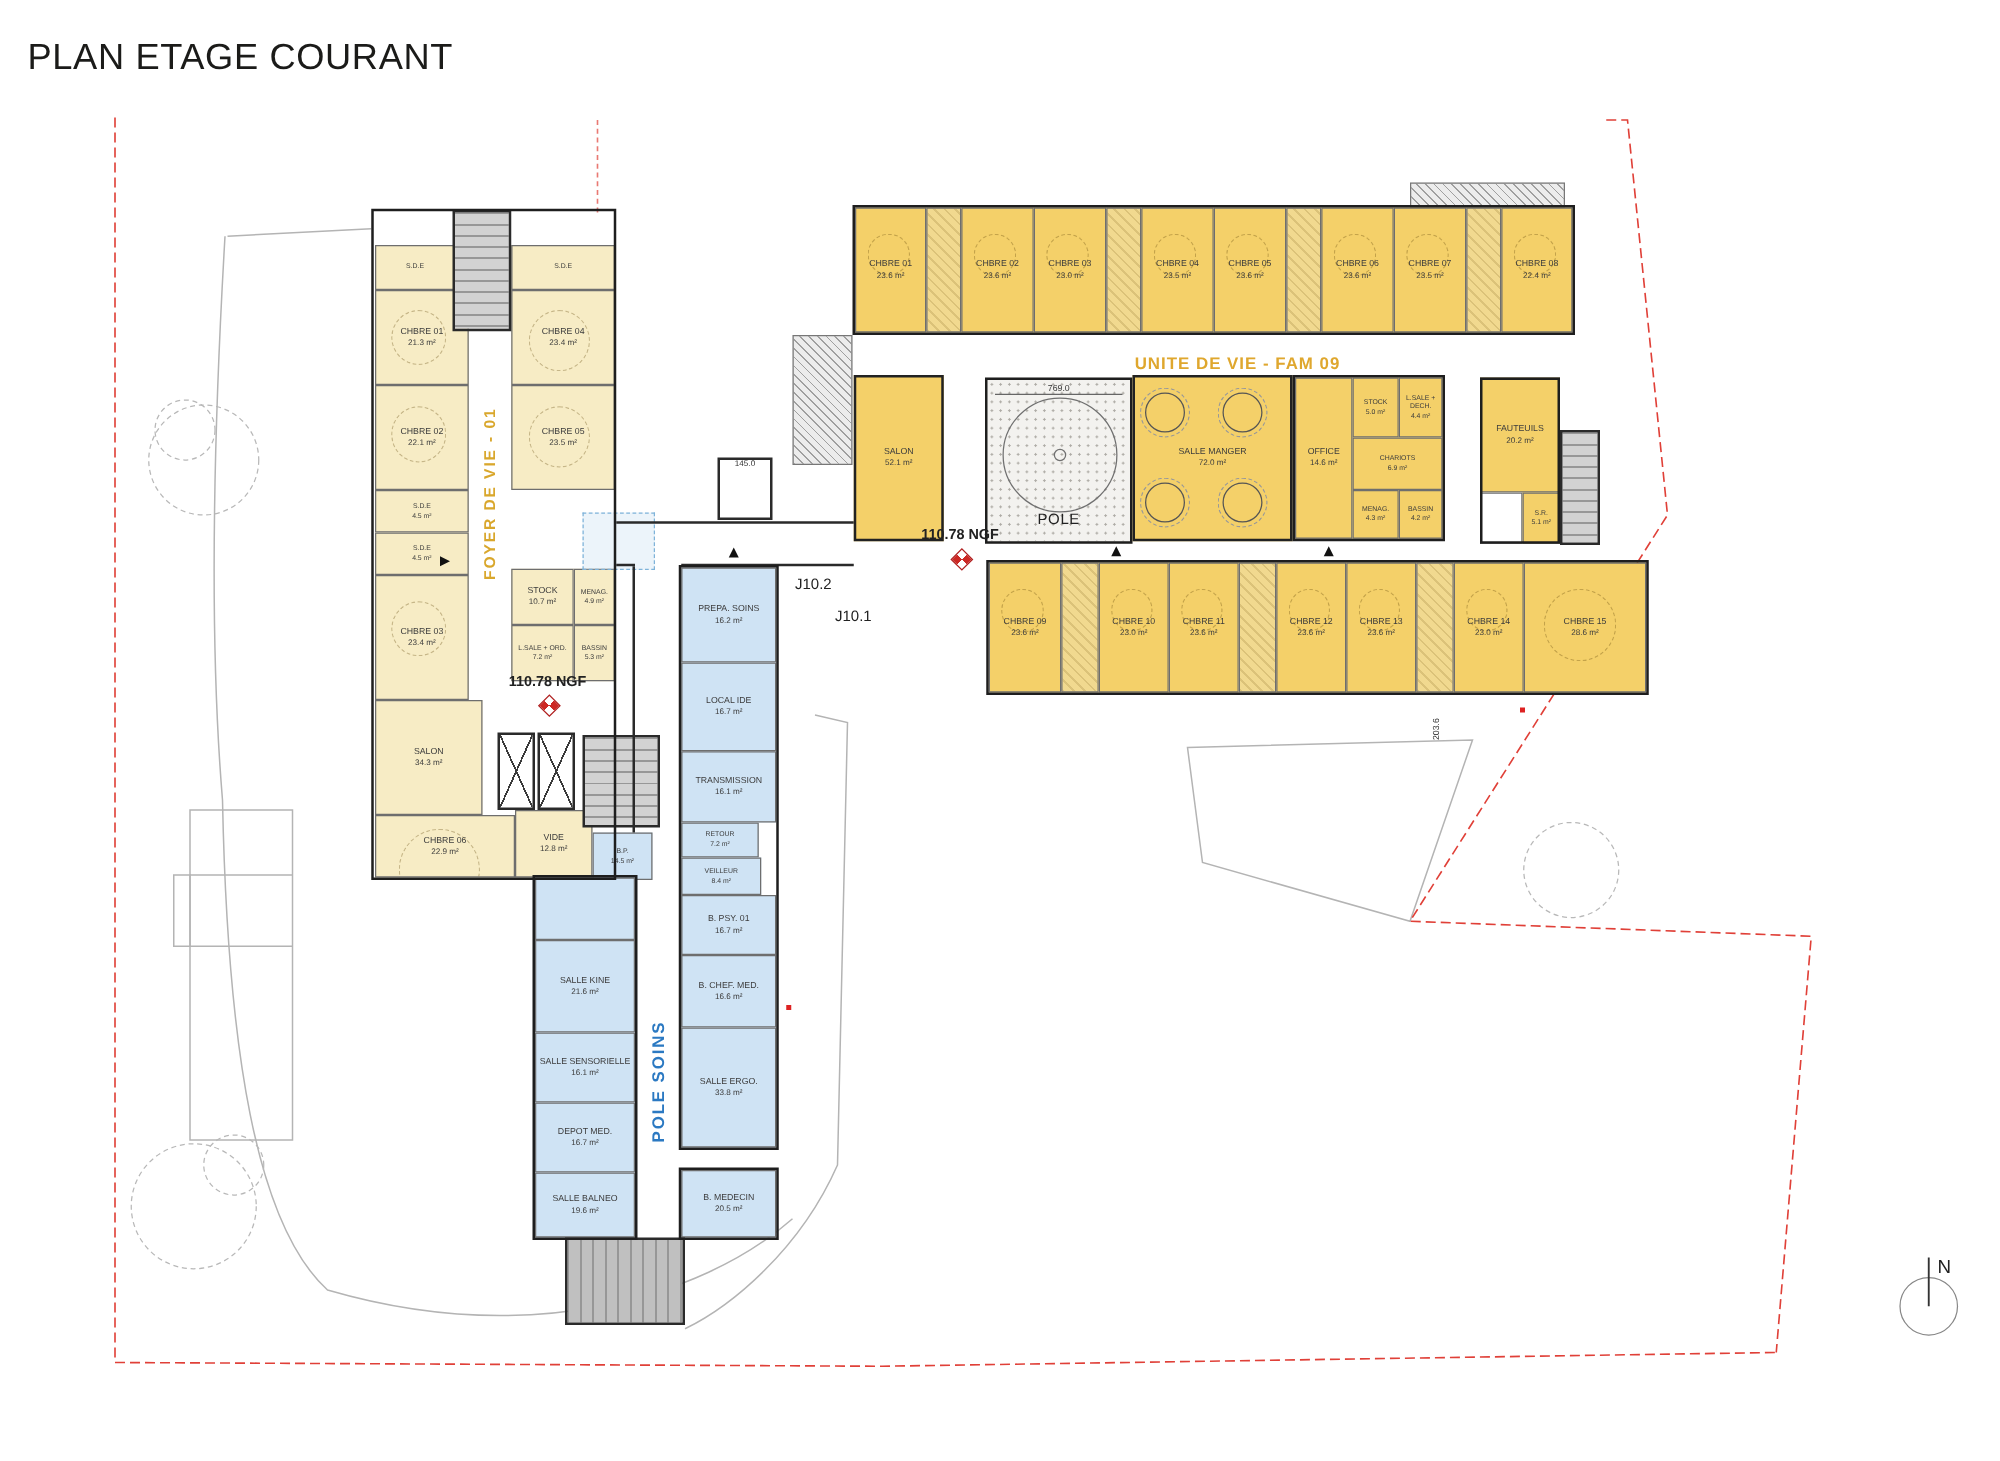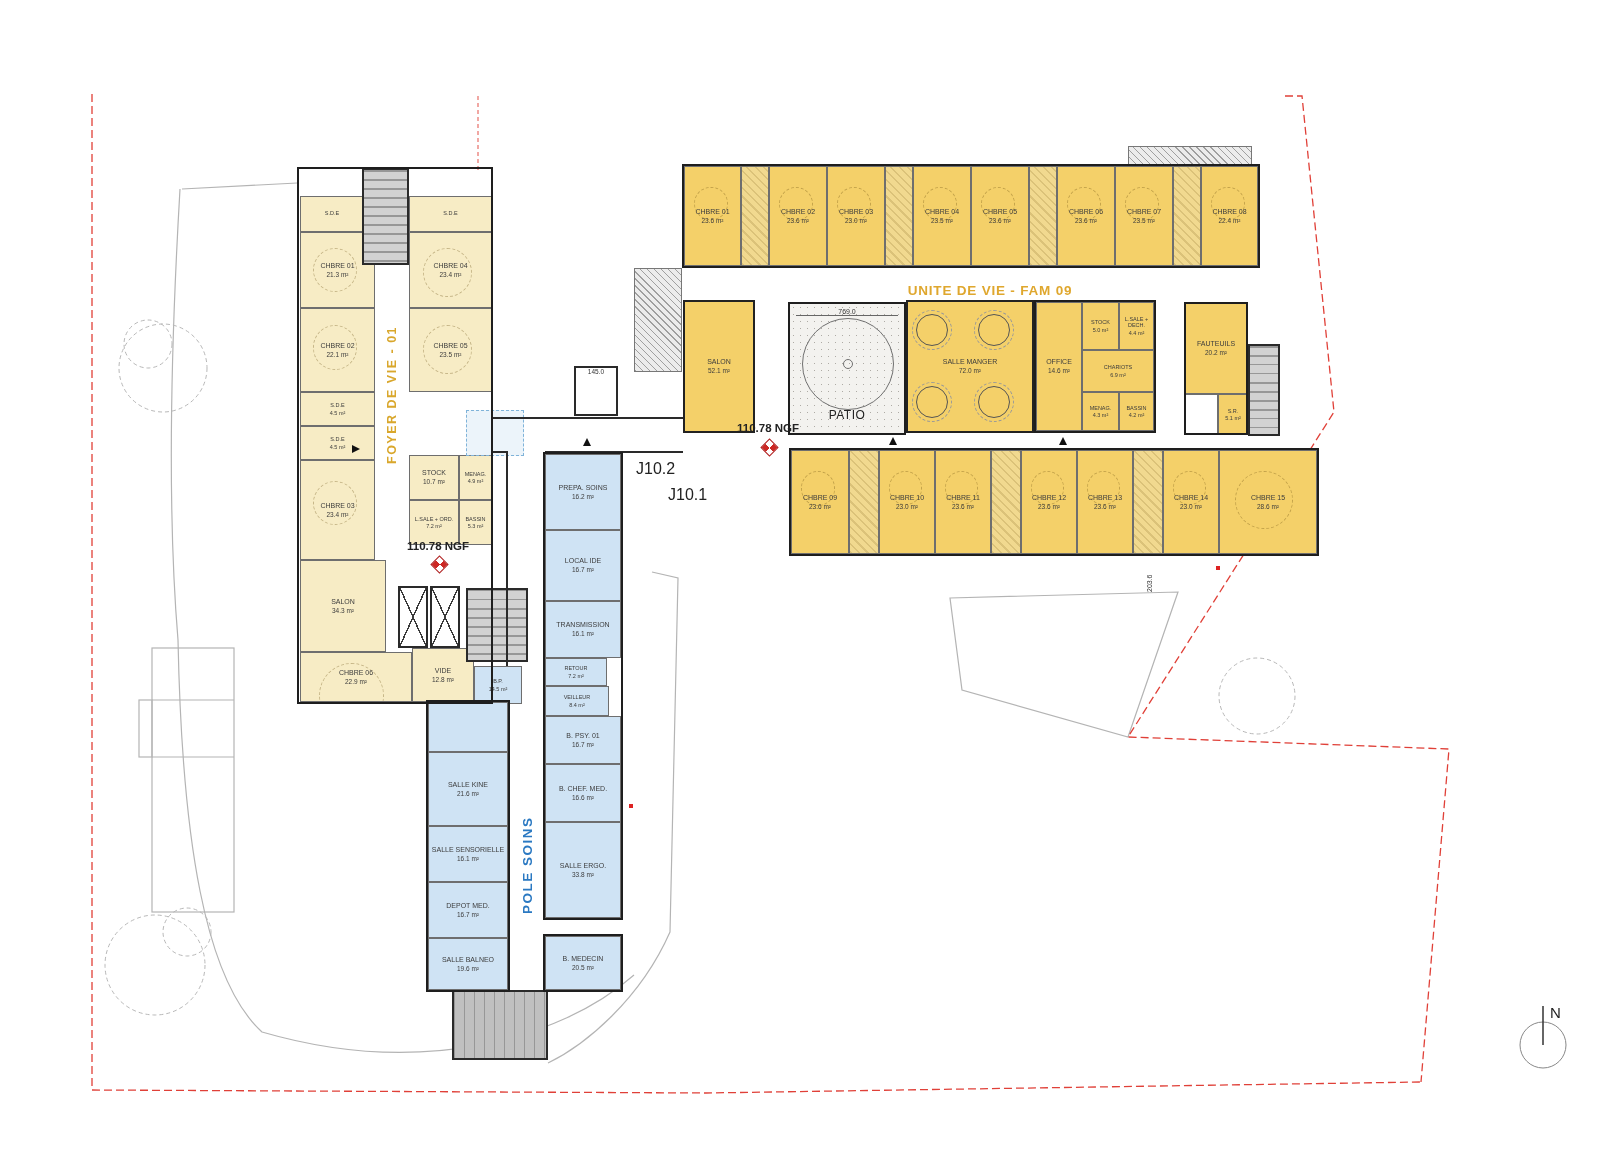--- a/index.html
+++ b/index.html
@@ -25,21 +25,21 @@
     background-image:linear-gradient(to top right,transparent calc(50% - .7px),#3a3a3a calc(50% - .7px) calc(50% + .7px),transparent calc(50% + .7px)),
                      linear-gradient(to bottom right,transparent calc(50% - .7px),#3a3a3a calc(50% - .7px) calc(50% + .7px),transparent calc(50% + .7px));}
   .lift-plain{position:absolute;border:2px solid #2a2a2a;background:#fff;z-index:3;box-sizing:border-box;display:flex;justify-content:center;font-size:6.5px;color:#333;}
   .turn::after{content:"";position:absolute;left:16%;top:20%;width:58%;aspect-ratio:1/1;border:1px dashed rgba(100,75,15,.33);border-radius:50%;}
   .vlabel{position:absolute;writing-mode:vertical-rl;transform:rotate(180deg);display:flex;align-items:center;justify-content:center;z-index:7;letter-spacing:1.5px;font-weight:bold;}
   .foyer-label{color:#d9a72c;font-size:12.5px;}
   .pole-label{color:#2b79c2;font-size:13.5px;}
   .unite-label{position:absolute;color:#dfa72e;font-weight:bold;font-size:13.5px;letter-spacing:.8px;text-align:center;z-index:7;}
   .ann{position:absolute;z-index:7;color:#222;}
   .ngf{font-size:11.5px;font-weight:bold;text-align:center;}
-  .gridlbl{font-size:16px;}
+  .gridlbl{font-size:12px;}
   .marker{position:absolute;width:11px;height:11px;transform:rotate(45deg);border:1px solid #b02020;background:conic-gradient(#cc2824 0 90deg,#fff 0 180deg,#cc2824 0 270deg,#fff 0);z-index:7;}
   .patio{position:absolute;background-color:#f3f2ef;background-image:radial-gradient(#aeaba5 .8px,transparent .9px);background-size:7px 7px;border:2.5px solid #1e1e1e;box-sizing:border-box;z-index:2;}
   .circle{position:absolute;border:1px solid #707070;border-radius:50%;box-sizing:border-box;z-index:3;}
   .table{position:absolute;border:1.5px solid #555;border-radius:50%;box-sizing:border-box;z-index:3;}
   .table::after{content:"";position:absolute;inset:-5px;border:1px dashed #999;border-radius:50%;}
   .wall{position:absolute;background:#2a2a2a;z-index:3;}
   .bluedash{position:absolute;border:1px dashed #7fb3d9;background:rgba(180,210,235,.25);z-index:2;box-sizing:border-box;}
   .arr{position:absolute;width:0;height:0;z-index:6;}
   .arr.up{border-left:4px solid transparent;border-right:4px solid transparent;border-bottom:8px solid #111;}
   .arr.right{border-top:4px solid transparent;border-bottom:4px solid transparent;border-left:8px solid #111;}
@@ -76,20 +76,21 @@
       <path d="M1285,96 H1302 L1334,412 L1128,737 L1449,749 L1421,1082"></path>
       <path d="M478,96 V172" stroke-dasharray="4 3" opacity="0.7"></path>
     </g>
     <g>
       <circle cx="1543" cy="1045" r="23" stroke="#888" fill="none" stroke-width="1"></circle>
       <line x1="1543" y1="1006" x2="1543" y2="1045" stroke="#333" stroke-width="1.5"></line>
       <text x="1550" y="1018" font-size="15" fill="#222">N</text>
     </g>
   </svg>
 
+  <div class="title">PLAN ETAGE COURANT</div>
 
   <div class="outline" style="left:297px;top:167px;width:196px;height:537px"></div>
   <div class="stair steps-h" style="left:362px;top:168px;width:47px;height:97px"></div>
 
   <div class="room cream tiny" style="left:300px;top:196px;width:64px;height:36px">
       <div class="lbl">
         <span>S.D.E</span>
         <span class="ar"></span>
       </div>
     </div>
@@ -273,21 +274,21 @@
       <div class="lbl">
         <span>SALON</span>
         <span class="ar">52.1 m²</span>
       </div>
     </div>
 
   <div class="patio" style="left:788px;top:302px;width:118px;height:133px"></div>
   <div class="circle" style="left:802px;top:318px;width:92px;height:92px"></div>
   <div class="circle" style="left:843px;top:359px;width:10px;height:10px"></div>
   <div class="dim" style="left:796px;top:308px;width:102px">769.0</div>
-  <div class="patio-name" style="left:796px;top:408px;width:102px">PATIO</div>
+  <div class="patio-name" style="left:796px;top:408px;width:102px">POLE</div>
 
   <div class="room gold" style="left:906px;top:300px;width:128px;height:133px;border:2px solid #222">
       <div class="lbl">
         <span>SALLE MANGER</span>
         <span class="ar">72.0 m²</span>
       </div>
     </div>
   <div class="table" style="left:916px;top:314px;width:32px;height:32px"></div>
   <div class="table" style="left:978px;top:314px;width:32px;height:32px"></div>
   <div class="table" style="left:916px;top:386px;width:32px;height:32px"></div>

